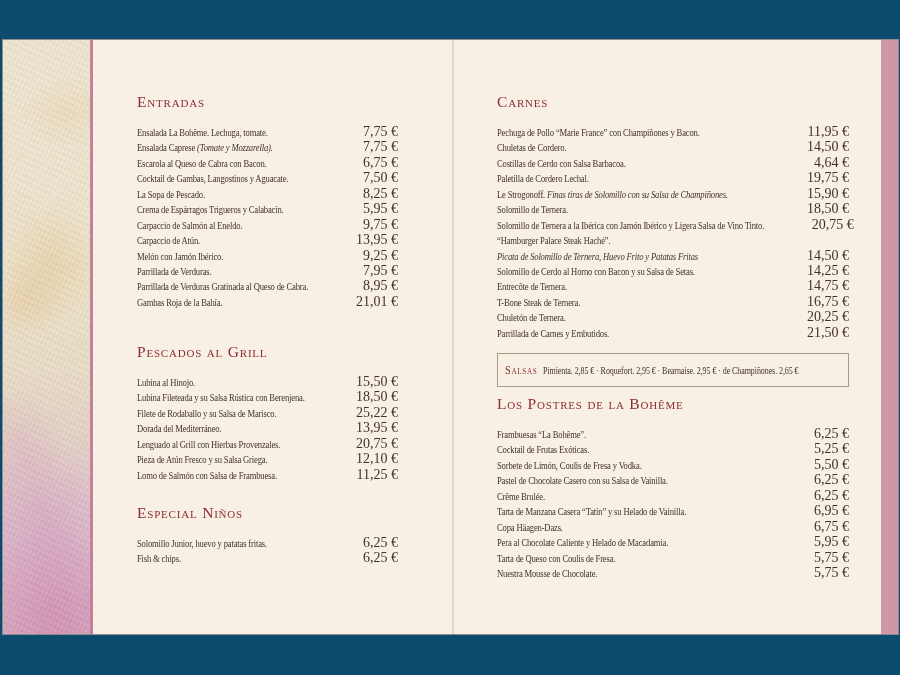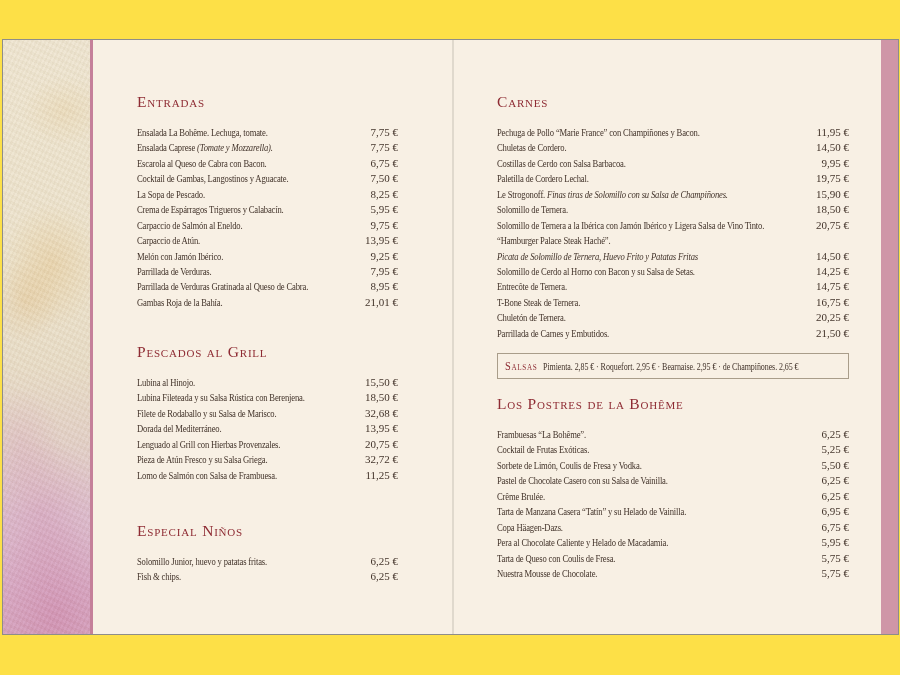--- a/index.html
+++ b/index.html
@@ -1,19 +1,19 @@
 <!DOCTYPE html>
 <html><head>
 <meta charset="utf-8">
 <style>
   * { margin:0; padding:0; box-sizing:border-box; }
   html,body { width:900px; height:675px; background:#ffffff; overflow:hidden;
               font-family:"Liberation Serif","DejaVu Serif",serif; }
 
-  .canvas { position:relative; width:900px; height:675px; background:#fde047; }
+  .canvas { position:relative; width:900px; height:675px; background:#0c4a6e; }
 
   .menu { position:absolute; left:2px; top:39px; width:897px; height:596px;
           border:1px solid #8e8d89; background:#f8f0e4; }
 
   
   .strip-left { position:absolute; left:0; top:0; width:87px; height:100%;
     background-color:#efe7d3;
     background-image:
       radial-gradient(ellipse 70px 90px at 55% 38%, rgba(223,176,98,0.30), rgba(223,176,98,0) 70%),
       radial-gradient(ellipse 50px 60px at 25% 44%, rgba(219,168,90,0.22), rgba(219,168,90,0) 70%),
@@ -45,24 +45,24 @@
 
   .section-heading { font-variant:small-caps; font-size:15.5px; font-weight:normal;
                      letter-spacing:0.8px; color:#8e2b33; height:18px; line-height:18px; }
 
   .items { margin-top:11px; }
   .item-row { display:flex; align-items:baseline; height:15.45px; }
   .iname { flex:1 1 auto; overflow:visible; white-space:nowrap; }
   .iname-in { display:inline-block; transform:scaleX(0.86); transform-origin:0 50%;
               font-size:10px; letter-spacing:-0.2px; color:#42332a; white-space:nowrap; }
   .iname-in i { font-style:italic; }
-  .iprice { flex:0 0 auto; margin-left:4px; font-size:11px; color:#42332a; text-align:right; }
-
-  
-  .salsas-box { position:absolute; left:0; right:0; top:313px; height:26px;
+  .iprice { flex:0 0 auto; margin-left:4px; font-size:14px; color:#42332a; text-align:right; }
+
+  
+  .salsas-box { position:absolute; left:0; right:0; top:313px; height:34px;
                 border:1px solid #a99d8a; background:#f8f0e4;
                 display:flex; align-items:center; padding:0 7px; overflow:hidden; }
   .salsas-in { display:inline-flex; align-items:baseline; white-space:nowrap;
                transform:scaleX(0.80); transform-origin:0 50%; }
   .salsas-label { font-variant:small-caps; font-size:13px; color:#8e2b33; letter-spacing:0.8px;
                   margin-right:7px; }
   .salsas-text { font-size:10px; color:#42332a; letter-spacing:-0.1px; }
 </style>
 </head>
 <body>
@@ -134,41 +134,41 @@
             <div class="item-row">
               <span class="iname"><span class="iname-in"><span>Lubina al Hinojo.</span></span></span>
               <span class="iprice">15,50 €</span>
             </div>
             <div class="item-row">
               <span class="iname"><span class="iname-in"><span>Lubina Fileteada y su Salsa Rústica con Berenjena.</span></span></span>
               <span class="iprice">18,50 €</span>
             </div>
             <div class="item-row">
               <span class="iname"><span class="iname-in"><span>Filete de Rodaballo y su Salsa de Marisco.</span></span></span>
-              <span class="iprice">32,68 €</span>
+              <span class="iprice">25,22 €</span>
             </div>
             <div class="item-row">
               <span class="iname"><span class="iname-in"><span>Dorada del Mediterráneo.</span></span></span>
               <span class="iprice">13,95 €</span>
             </div>
             <div class="item-row">
               <span class="iname"><span class="iname-in"><span>Lenguado al Grill con Hierbas Provenzales.</span></span></span>
               <span class="iprice">20,75 €</span>
             </div>
             <div class="item-row">
               <span class="iname"><span class="iname-in"><span>Pieza de Atún Fresco y su Salsa Griega.</span></span></span>
-              <span class="iprice">32,72 €</span>
+              <span class="iprice">12,10 €</span>
             </div>
             <div class="item-row">
               <span class="iname"><span class="iname-in"><span>Lomo de Salmón con Salsa de Frambuesa.</span></span></span>
               <span class="iprice">11,25 €</span>
             </div>
           </div>
         </div>
-        <div class="menu-section" style="top: 482px;">
+        <div class="menu-section" style="top: 464px;">
           <h3 class="section-heading">Especial Niños</h3>
           <div class="items">
             <div class="item-row">
               <span class="iname"><span class="iname-in"><span>Solomillo Junior, huevo y patatas fritas.</span></span></span>
               <span class="iprice">6,25 €</span>
             </div>
             <div class="item-row">
               <span class="iname"><span class="iname-in"><span>Fish &amp; chips.</span></span></span>
               <span class="iprice">6,25 €</span>
             </div>
@@ -189,21 +189,21 @@
             <div class="item-row">
               <span class="iname"><span class="iname-in"><span>Pechuga de Pollo “Marie France” con Champiñones y Bacon.</span></span></span>
               <span class="iprice">11,95 €</span>
             </div>
             <div class="item-row">
               <span class="iname"><span class="iname-in"><span>Chuletas de Cordero.</span></span></span>
               <span class="iprice">14,50 €</span>
             </div>
             <div class="item-row">
               <span class="iname"><span class="iname-in"><span>Costillas de Cerdo con Salsa Barbacoa.</span></span></span>
-              <span class="iprice">9,95 €</span>
+              <span class="iprice">4,64 €</span>
             </div>
             <div class="item-row">
               <span class="iname"><span class="iname-in"><span>Paletilla de Cordero Lechal.</span></span></span>
               <span class="iprice">19,75 €</span>
             </div>
             <div class="item-row">
               <span class="iname"><span class="iname-in"><span>Le Strogonoff. </span><i>Finas tiras de Solomillo con su Salsa de Champiñones.</i></span></span>
               <span class="iprice">15,90 €</span>
             </div>
             <div class="item-row">

